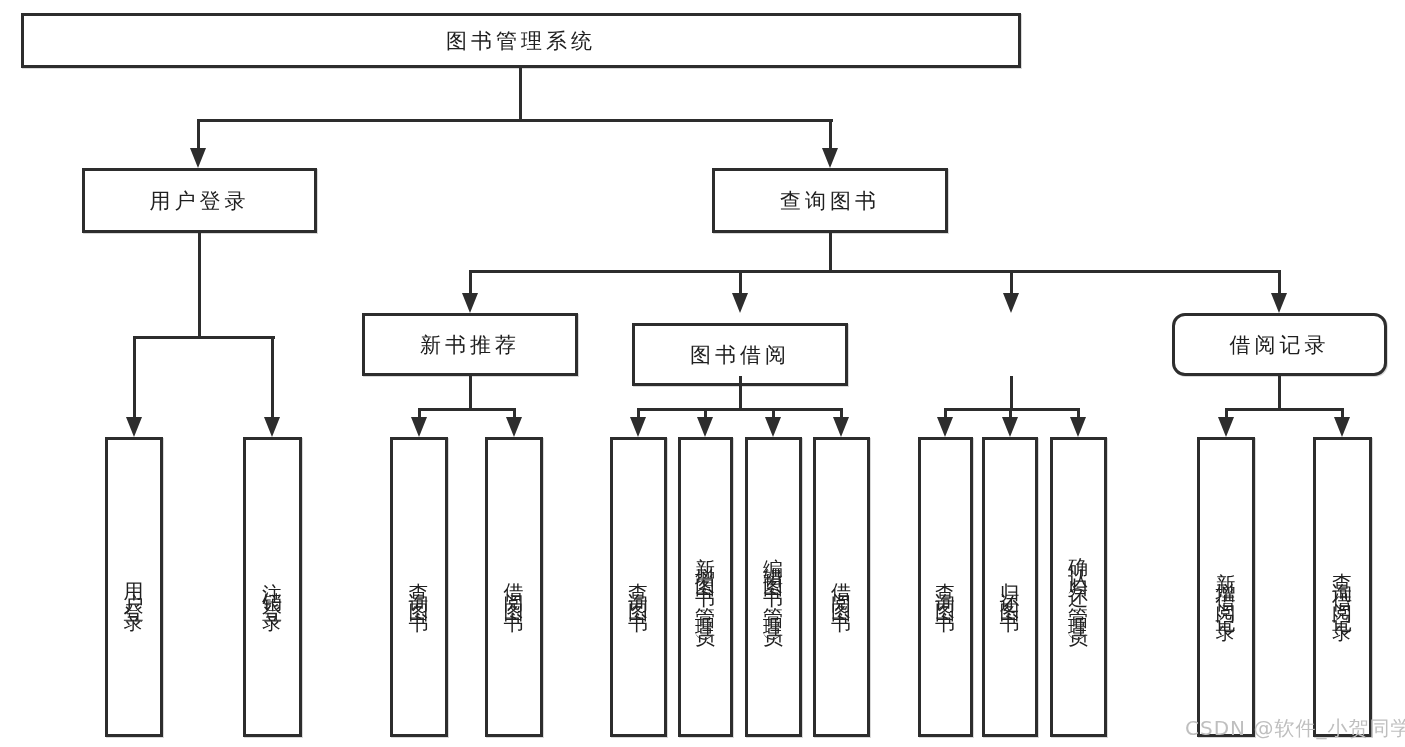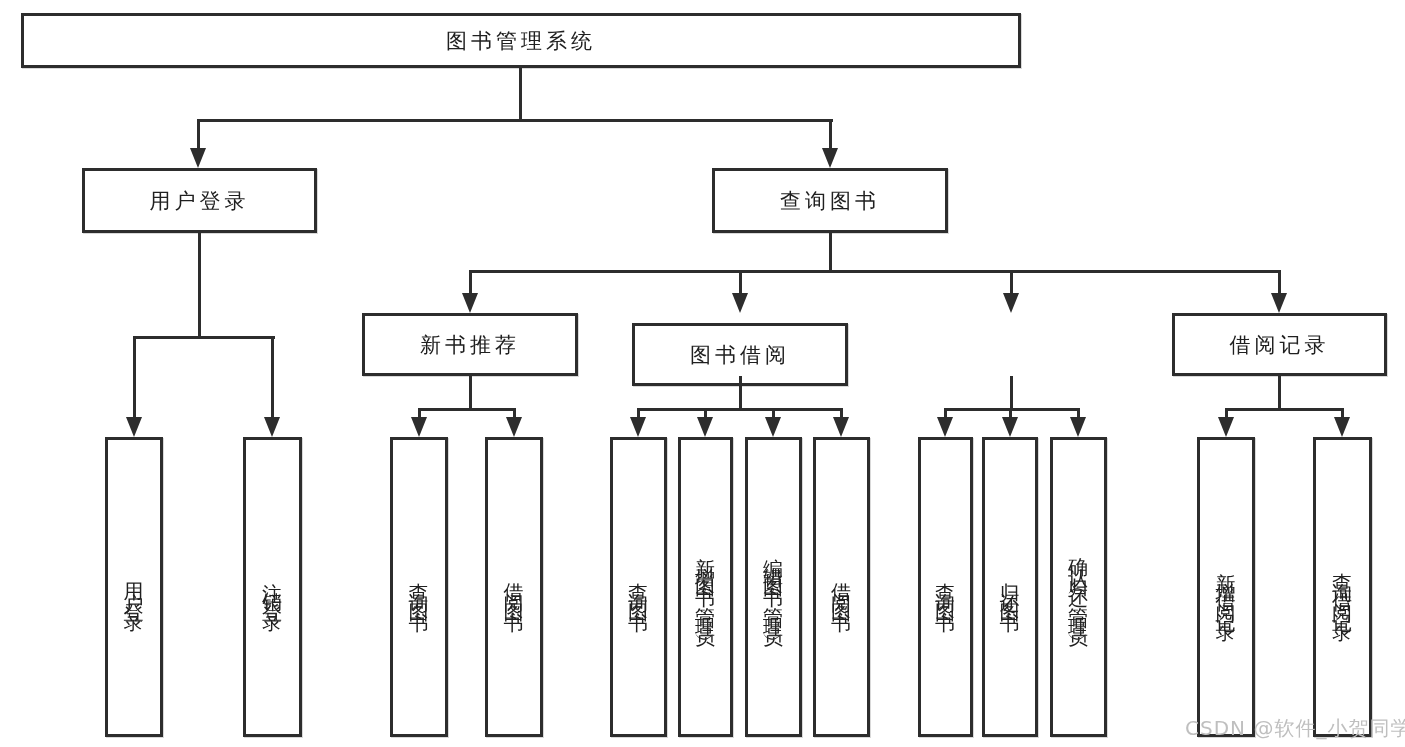--- a/index.html
+++ b/index.html
@@ -95,21 +95,21 @@
   <div class="arrow" style="left:1003px;top:293px;"></div>
   <div class="line" style="left:1278px;top:270px;width:3px;height:25px;"></div>
   <div class="arrow" style="left:1271px;top:293px;"></div>
 
   <div class="box hbox" style="left:362px;top:313px;width:216px;height:63px;">
     <span>新书推荐</span>
   </div>
   <div class="box hbox" style="left:632px;top:323px;width:216px;height:63px;">
     <span>图书借阅</span>
   </div>
-  <div class="box hbox" style="left:1172px;top:313px;width:215px;height:63px;">
+  <div class="box hbox" style="left:1172px;top:313px;width:215px;height:63px;border-radius:13px;">
     <span>借阅记录</span>
   </div>
 
   <div class="line" style="left:469px;top:376px;width:3px;height:32px;"></div>
   <div class="line" style="left:418px;top:408px;width:98px;height:3px;"></div>
   <div class="line" style="left:418px;top:408px;width:3px;height:12px;"></div>
   <div class="arrow" style="left:411px;top:417px;"></div>
   <div class="line" style="left:513px;top:408px;width:3px;height:12px;"></div>
   <div class="arrow" style="left:506px;top:417px;"></div>
 

